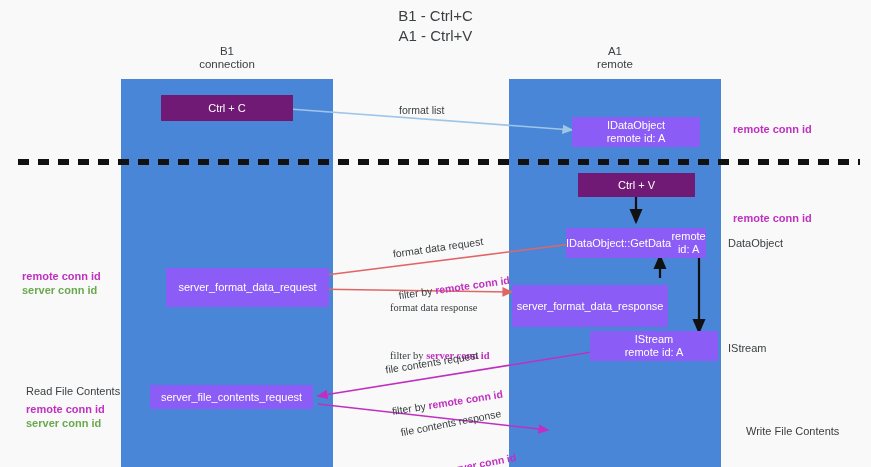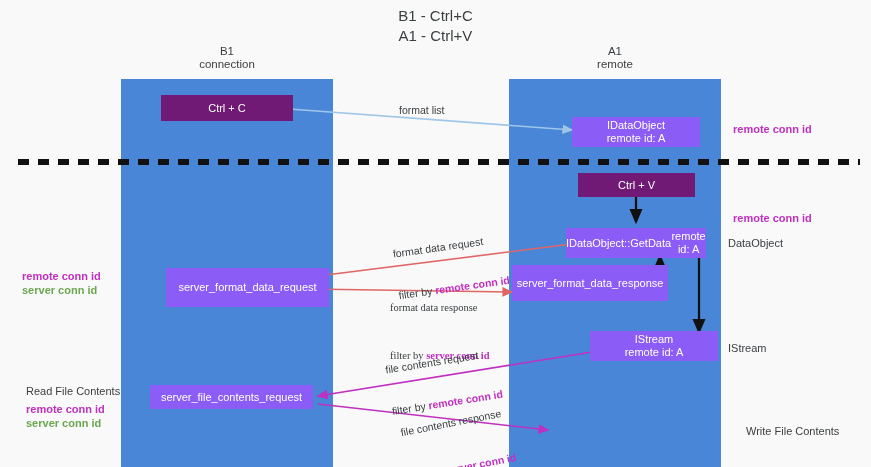--- a/index.html
+++ b/index.html
@@ -131,21 +131,21 @@
 
   <div class="nodebox orange" style="left:566px;top:228px;width:140px;height:30px;flex-direction:row;">
     <span>IDataObject::GetData</span>
     <span>remote id: A</span>
   </div>
 
   <div class="nodebox orange" style="left:148px;top:268px;width:163px;height:39px;margin-left:18px;">
     <span>server_format_data_request</span>
   </div>
 
-  <div class="nodebox orange" style="left:512px;top:265px;width:156px;height:36px;">
+  <div class="nodebox orange" style="left:512px;top:285px;width:156px;height:42px;">
     <span>server_format_data_response</span>
   </div>
 
   <div class="nodebox orange" style="left:590px;top:331px;width:128px;height:30px;flex-direction:column;">
     <span>IStream</span>
     <span>remote id: A</span>
   </div>
 
   <div class="nodebox orange" style="left:150px;top:385px;width:163px;height:24px;">
     <span>server_file_contents_request</span>

